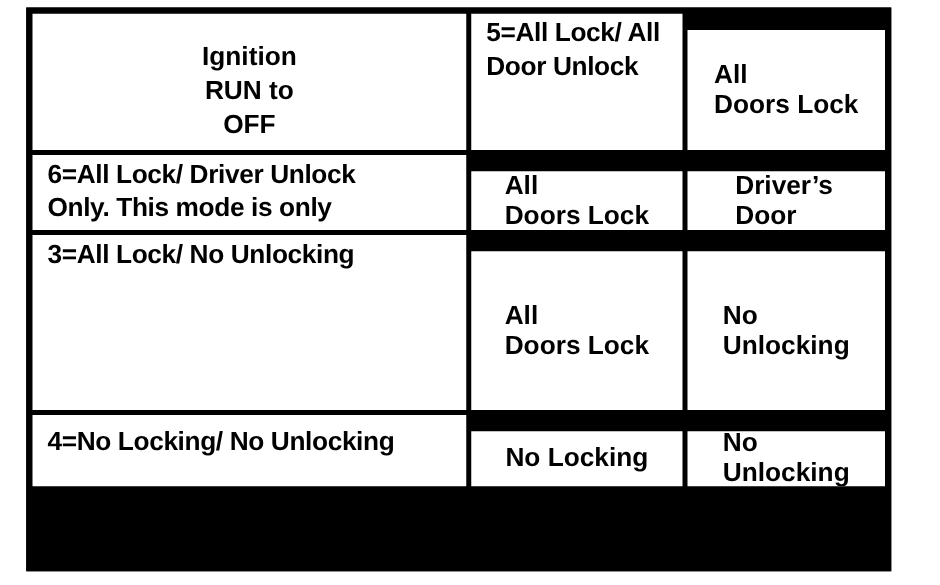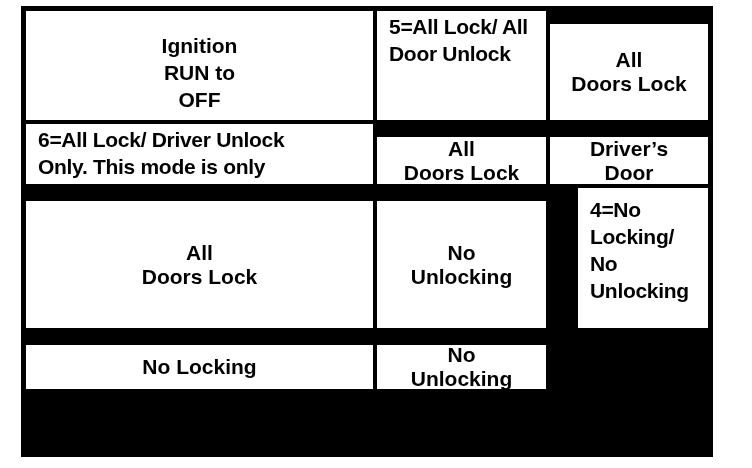--- a/index.html
+++ b/index.html
@@ -60,27 +60,25 @@
   .mode-cell {
     align-items: flex-start;
     justify-content: flex-start;
     text-align: left;
     line-height: 27px;
     letter-spacing: -0.3px;
     padding: 2px 6px 0 12px;
   }
   .mode-cell-last {
     padding-top: 8px;
-    margin-left: 28px;
   }
   
   .center-cell {
     align-items: center;
     justify-content: center;
-    text-align: center;
     line-height: 24px;
     margin-top: 13px;
   }
 </style>
 </head>
 <body>
 
 <div class="page">
   <div class="table-frame">
 
@@ -97,20 +95,21 @@
 available with Remote Control
 Doorlock Receiver equipped
 vehicles.</div>
     <div class="cell center-cell">All
 Doors Lock</div>
     <div class="cell center-cell">Only
 Driver’s
 Door
 Unlocks</div>
 
+    <div class="cell mode-cell">3=All Lock/ No Unlocking</div>
     <div class="cell center-cell">All
 Doors Lock</div>
     <div class="cell center-cell">No
 Unlocking</div>
 
     <div class="cell mode-cell mode-cell-last">4=No Locking/ No Unlocking</div>
     <div class="cell center-cell">No Locking</div>
     <div class="cell center-cell">No
 Unlocking</div>
 

